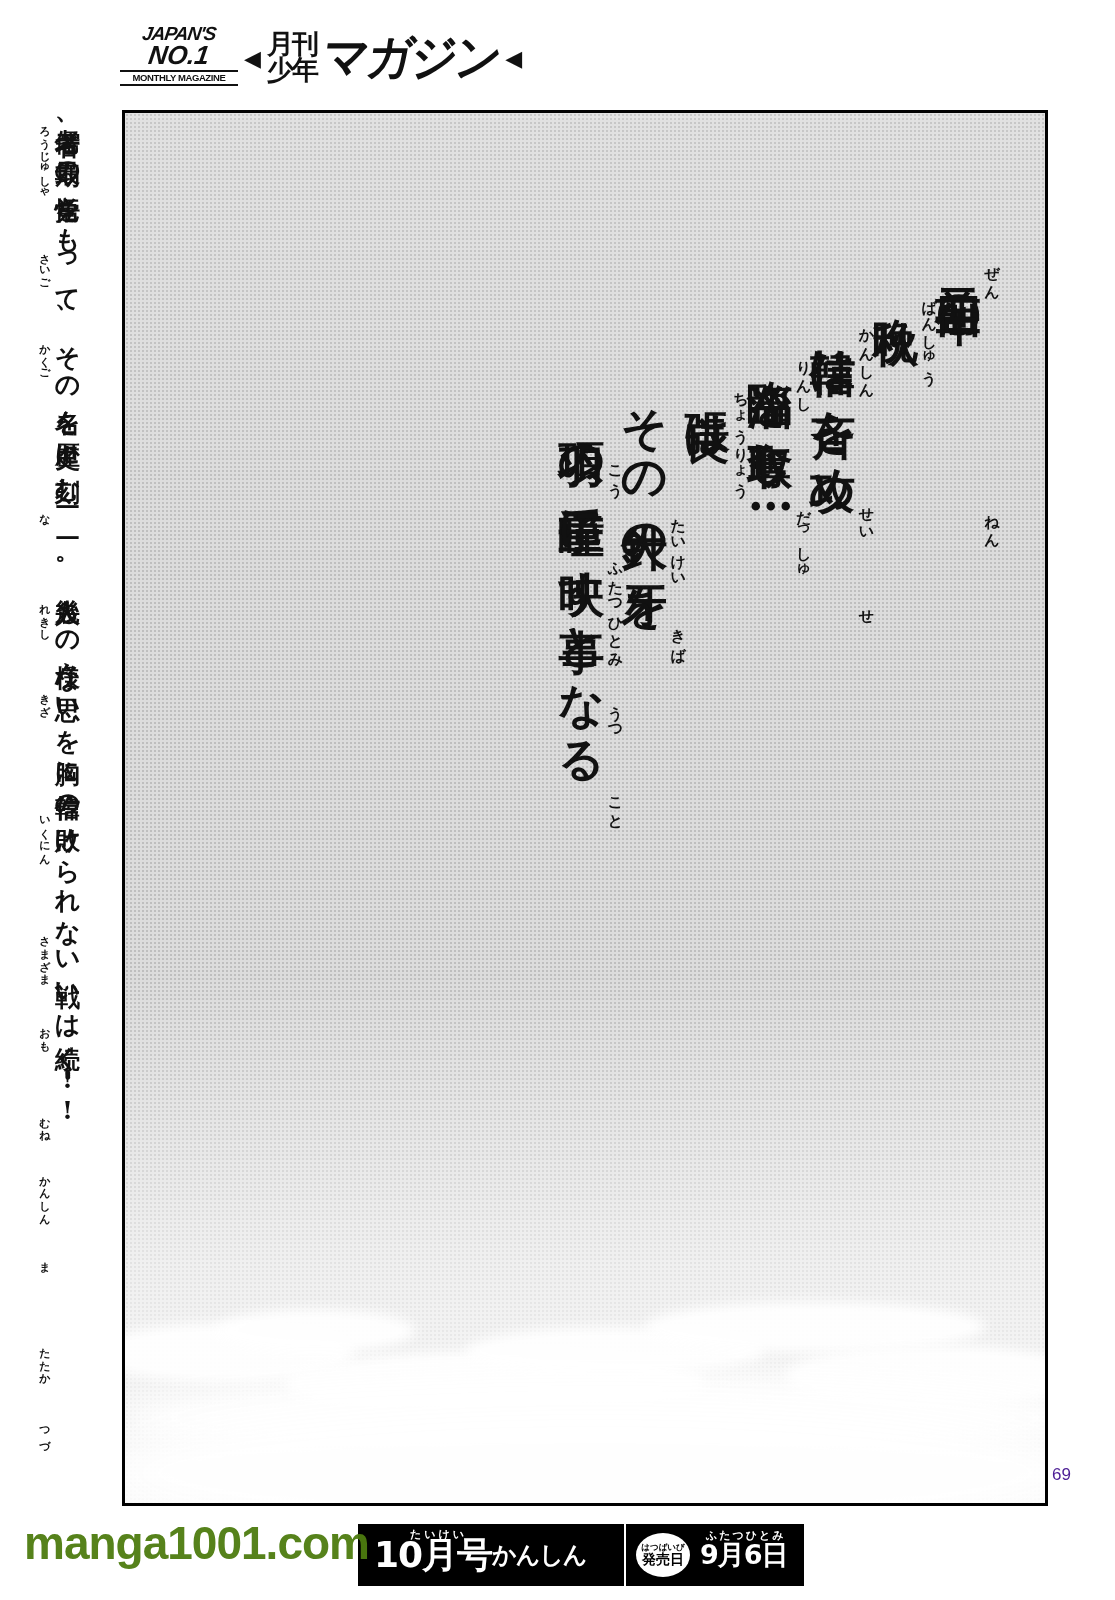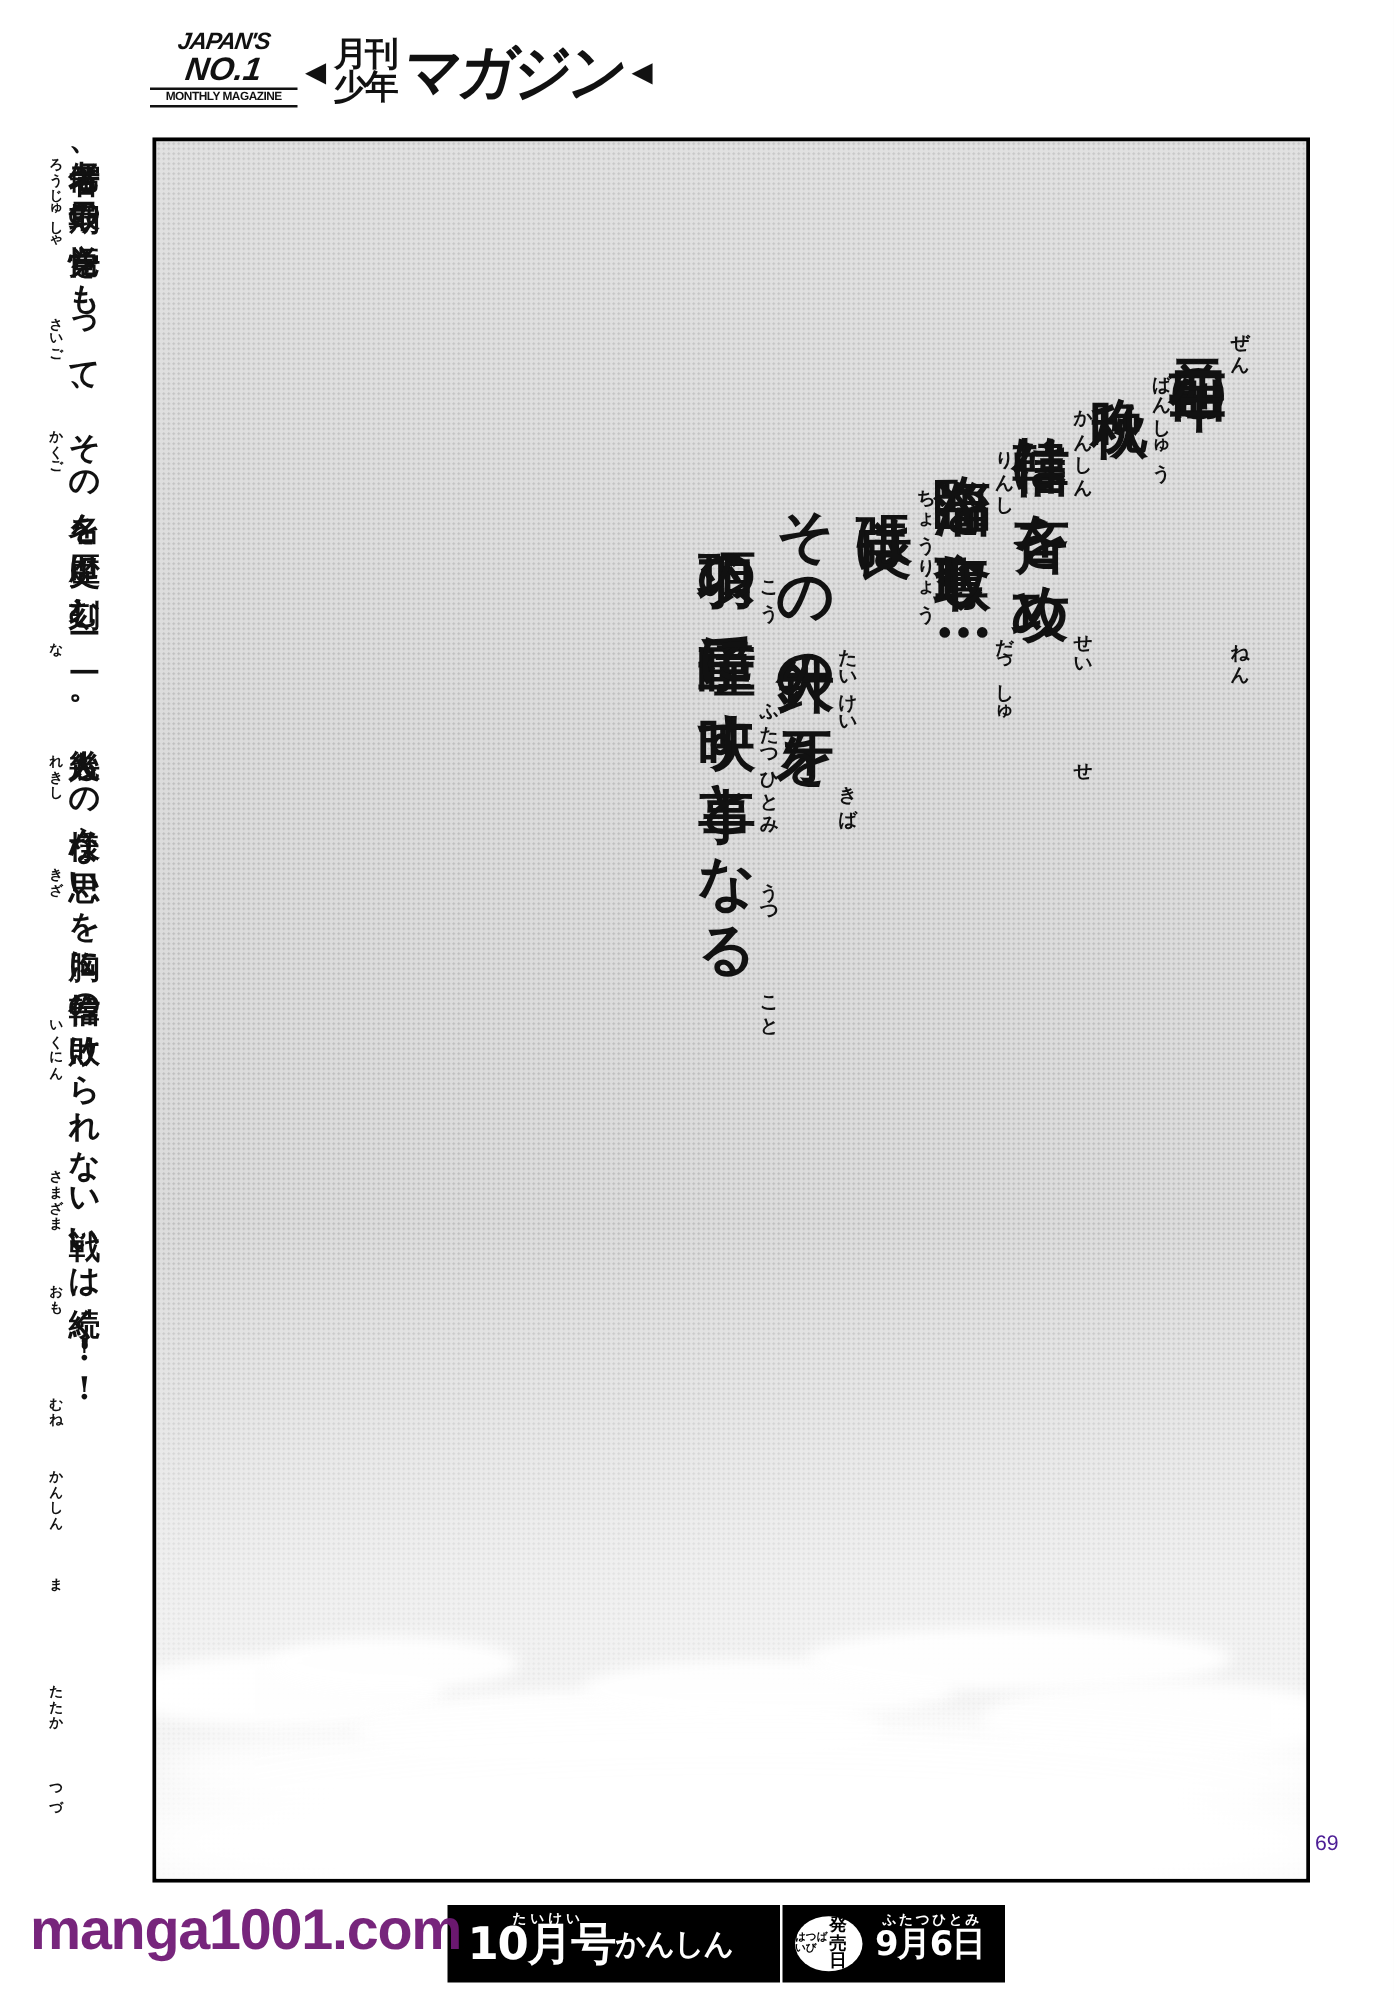--- a/index.html
+++ b/index.html
@@ -256,20 +256,21 @@
     position: relative;
     margin-left: 2px;
   }
   .bubble {
     background: #fff;
     color: #000;
     border-radius: 50%;
     width: 54px;
     height: 44px;
     display: flex;
+    flex-direction: column;
     align-items: center;
     justify-content: center;
     font-size: 14px;
     line-height: 1.05;
     margin-right: 10px;
     position: relative;
   }
   .bubble .br {
     font-size: 8.5px;
     letter-spacing: 0px;
@@ -287,21 +288,21 @@
   }
 
   
   .watermark {
     position: absolute;
     left: 24px;
     top: 1516px;
     font-family: "Liberation Sans", sans-serif;
     font-weight: bold;
     font-size: 46px;
-    color: #701a75;
+    color: #4d7c0f;
     letter-spacing: -1px;
     opacity: .95;
   }
 </style>
 </head>
 <body>
 
 <div class="logo">
   <div class="logo-badge">
     <span class="l1">JAPAN'S</span>

